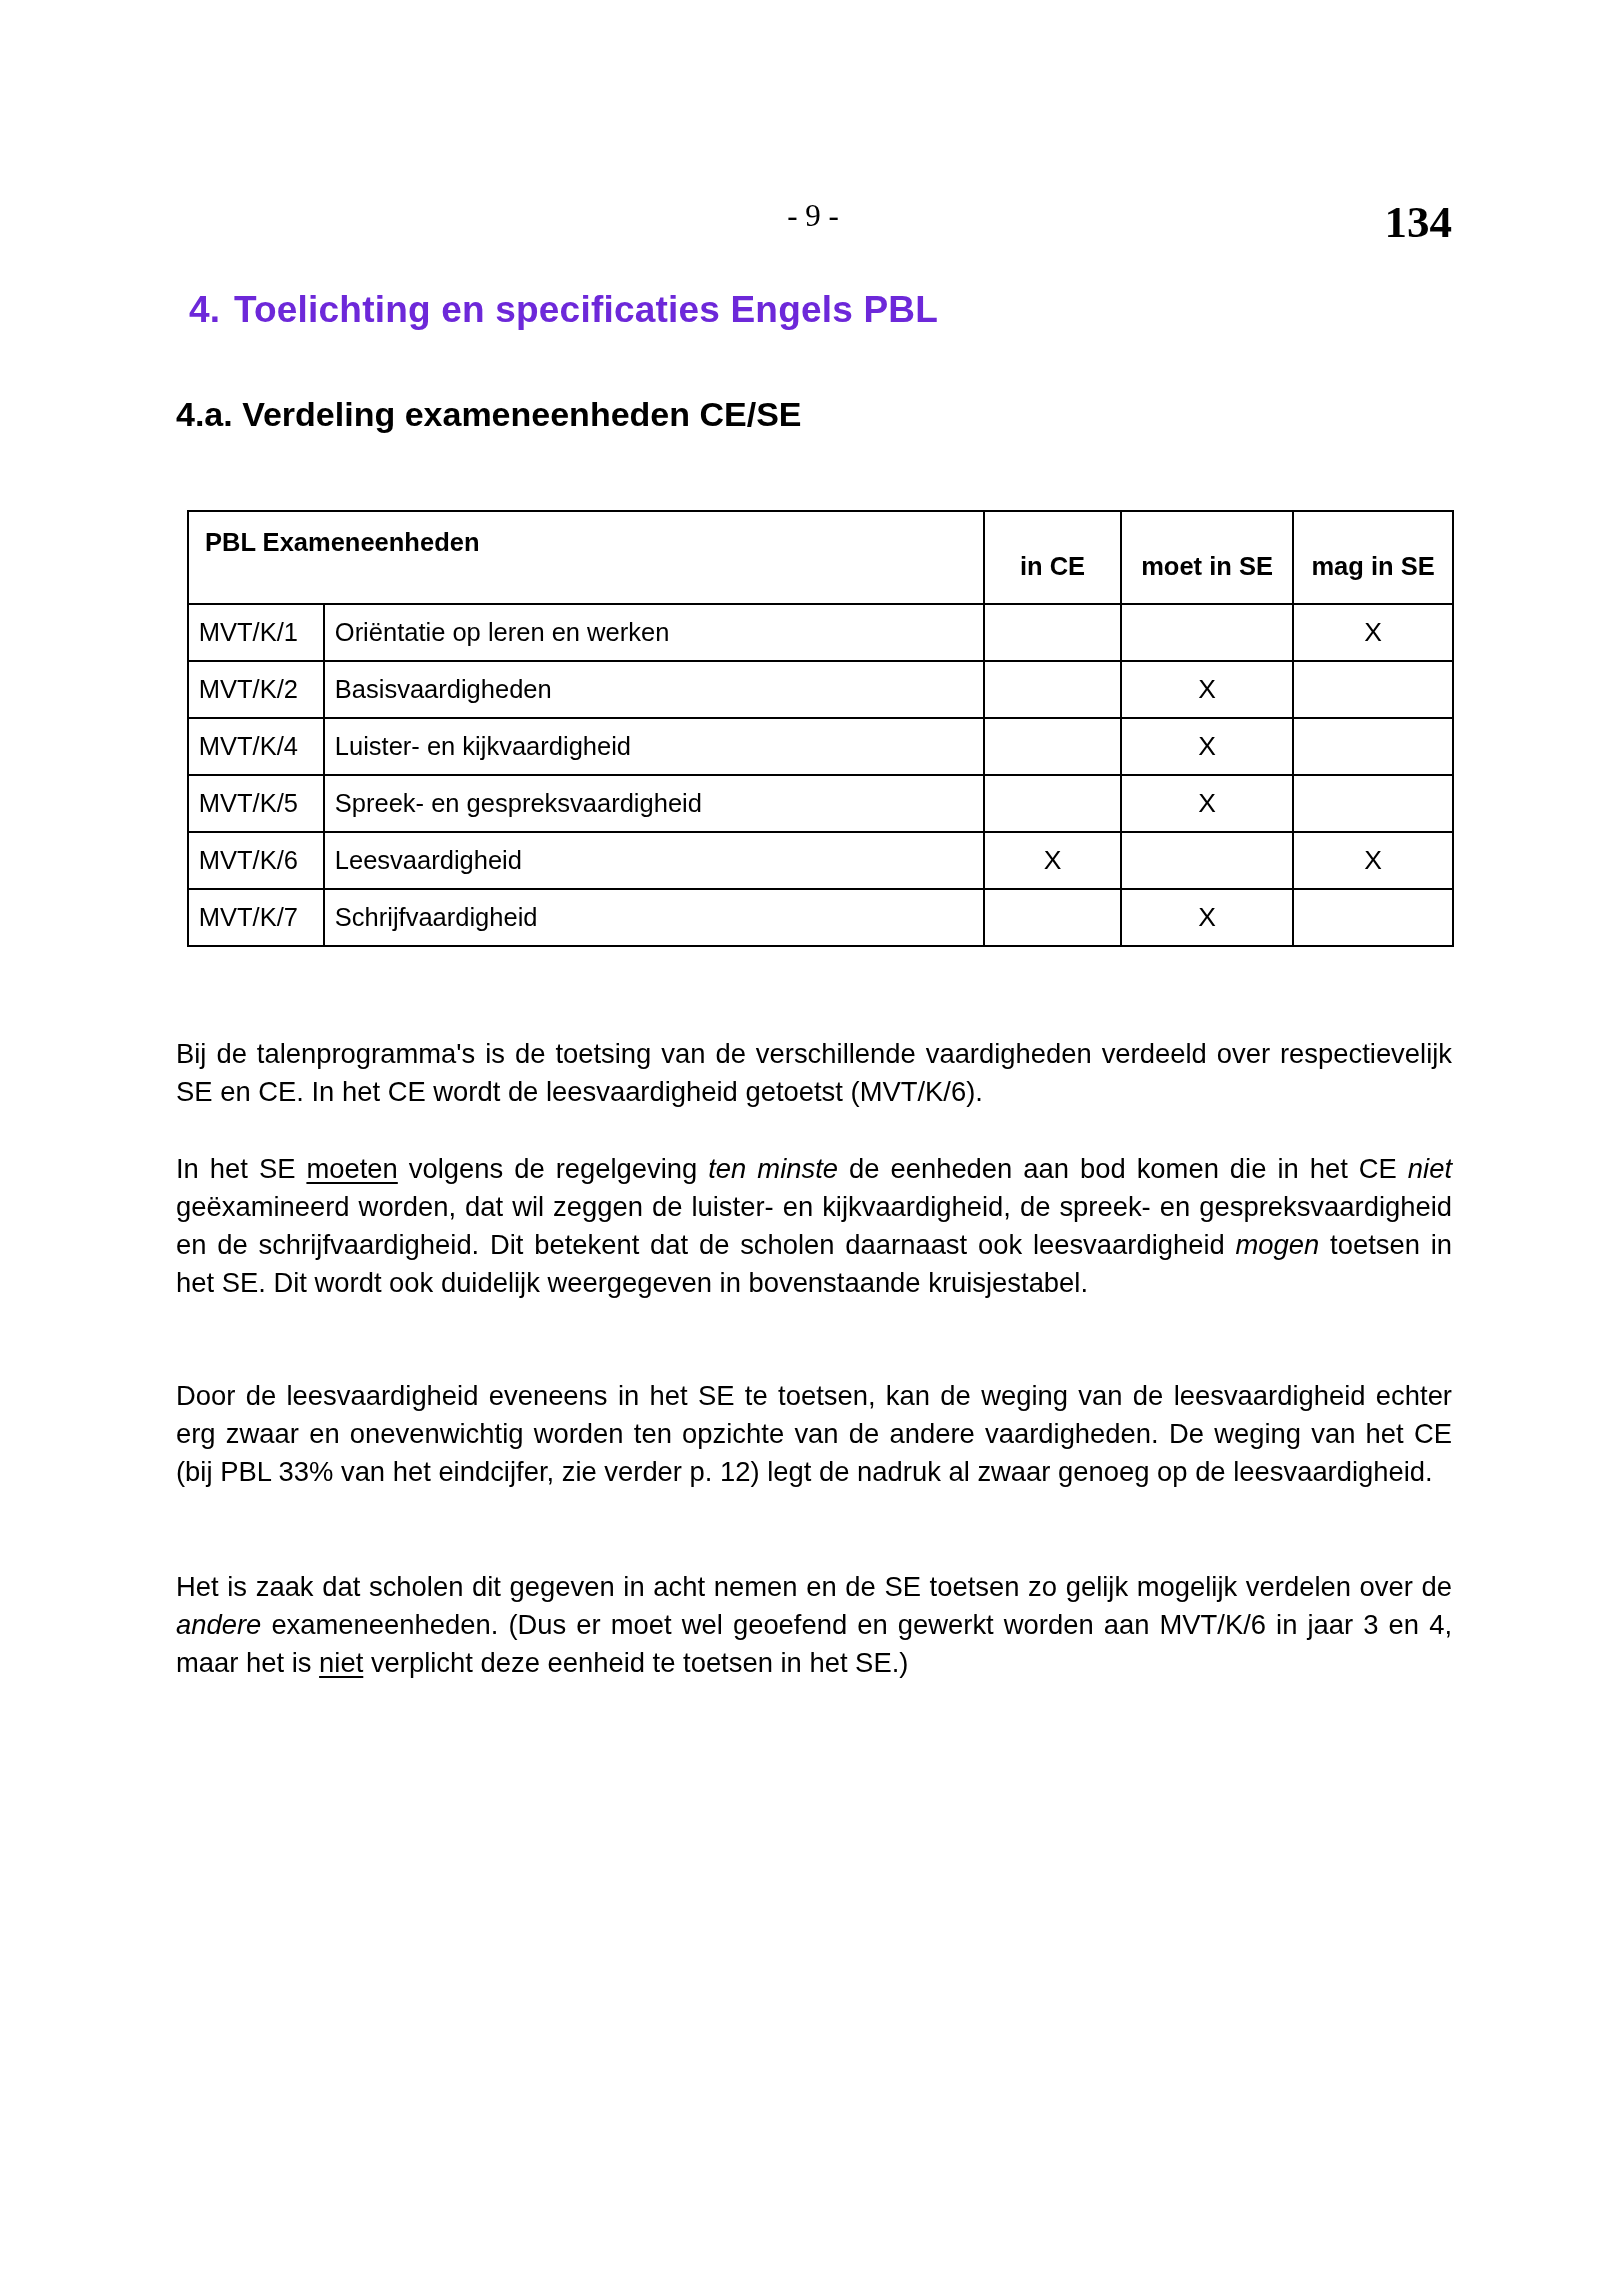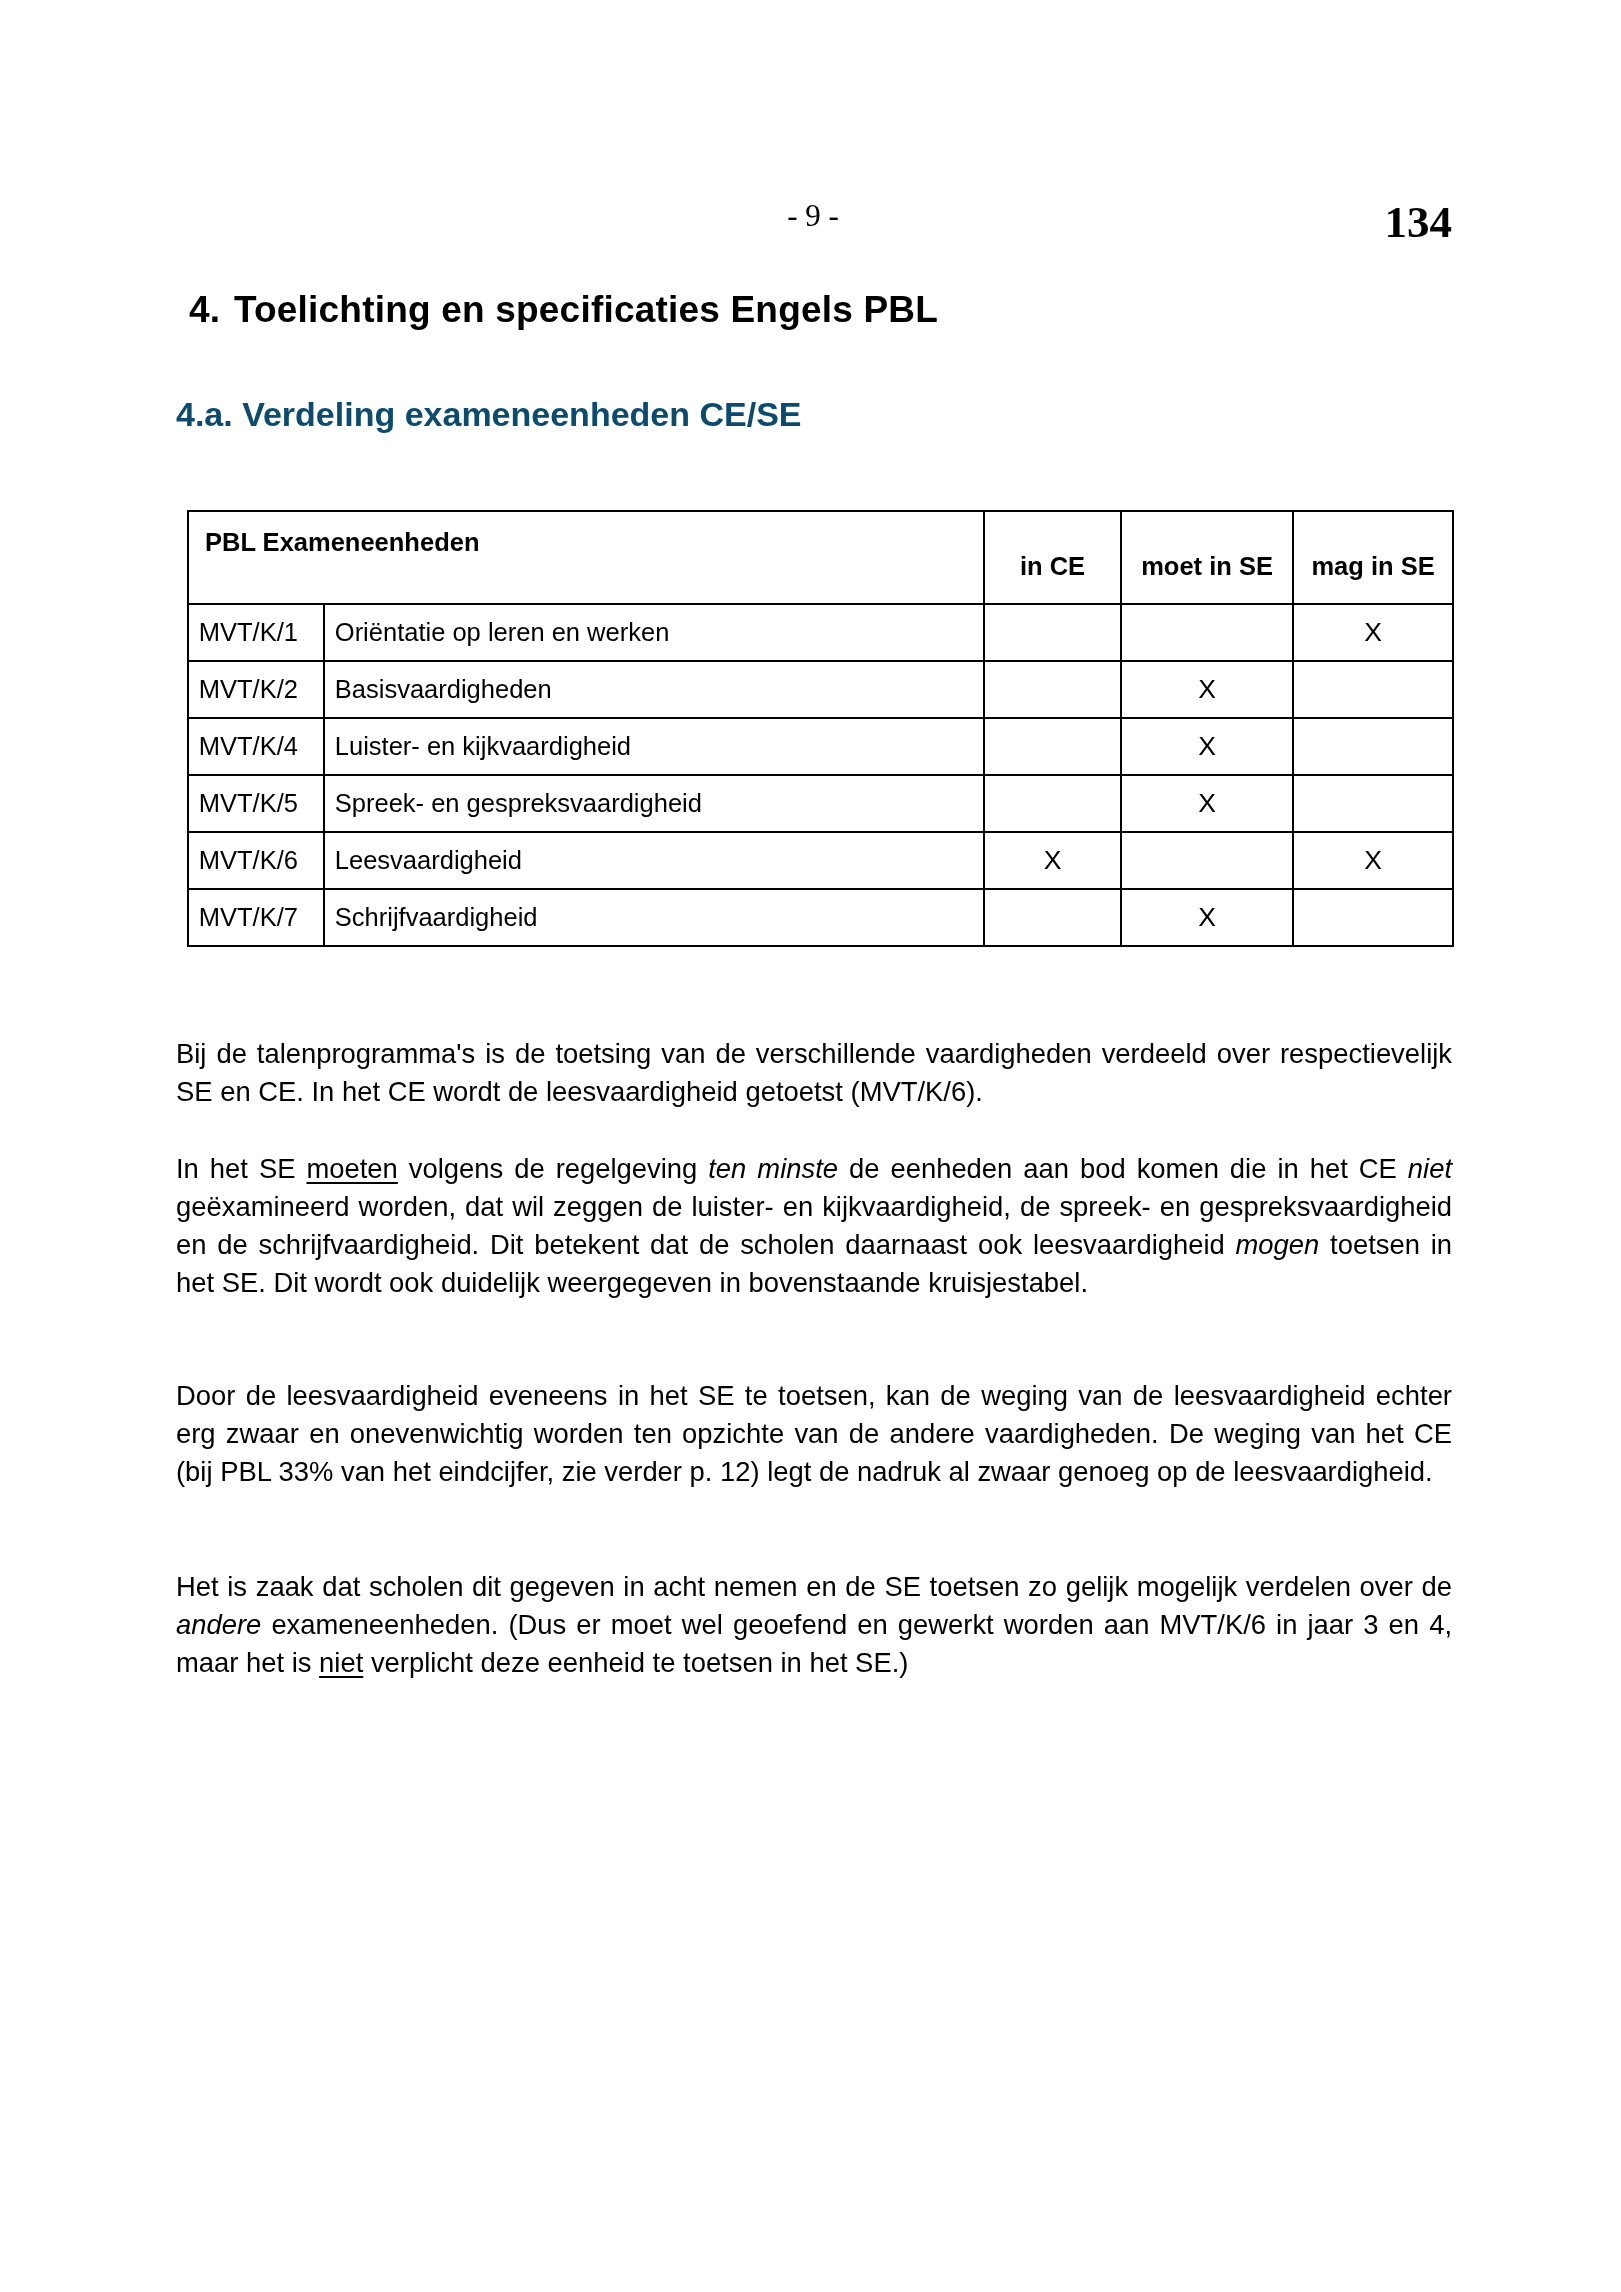--- a/index.html
+++ b/index.html
@@ -3,24 +3,24 @@
 <meta charset="utf-8">
 <style>
   html, body { margin: 0; padding: 0; background: #ffffff; }
   body { width: 1621px; height: 2293px; position: relative; overflow: hidden;
          font-family: "Liberation Sans", sans-serif; color: #000; }
   .page-num { position: absolute; top: 198px; left: 774px; width: 78px; text-align: center;
               font-family: "Liberation Serif", serif; font-size: 31px; }
   .doc-num { position: absolute; top: 196px; left: 1372px; width: 80px; text-align: right;
              font-family: "Liberation Serif", serif; font-weight: bold; font-size: 45px; }
   .h1 { position: absolute; top: 289px; left: 189px; font-size: 37px; font-weight: bold;
-        color: #000000; letter-spacing: 0.2px; white-space: nowrap; }
+        color: #6d28d9; letter-spacing: 0.2px; white-space: nowrap; }
   .h1 .num { margin-right: 13.7px; }
   .h2 { position: absolute; top: 395px; left: 176px; font-size: 34px; font-weight: bold;
-        color: #0c4a6e; white-space: nowrap; }
+        color: #000000; white-space: nowrap; }
   table.units { position: absolute; top: 510px; left: 187px; width: 1264px;
                 border-collapse: collapse; table-layout: fixed; }
   table.units td, table.units th { border: 2.5px solid #000; font-size: 25.5px;
                 padding: 0 9.8px; vertical-align: middle; height: 55px; }
   table.units th { font-weight: bold; height: 73px; padding-left: 16px; }
   table.units th.hdr-title { text-align: left; vertical-align: top; padding-top: 15.7px; }
   table.units th.hdr-col { vertical-align: middle; padding-top: 17.6px; white-space: nowrap; padding-left: 3.9px; padding-right: 3.9px;}
   table.units td.code { white-space: nowrap; padding-left: 9.8px; margin-left: 41px; }
   table.units td.desc { white-space: nowrap; }
   table.units td.mark { text-align: center; font-size: 26.5px; }

